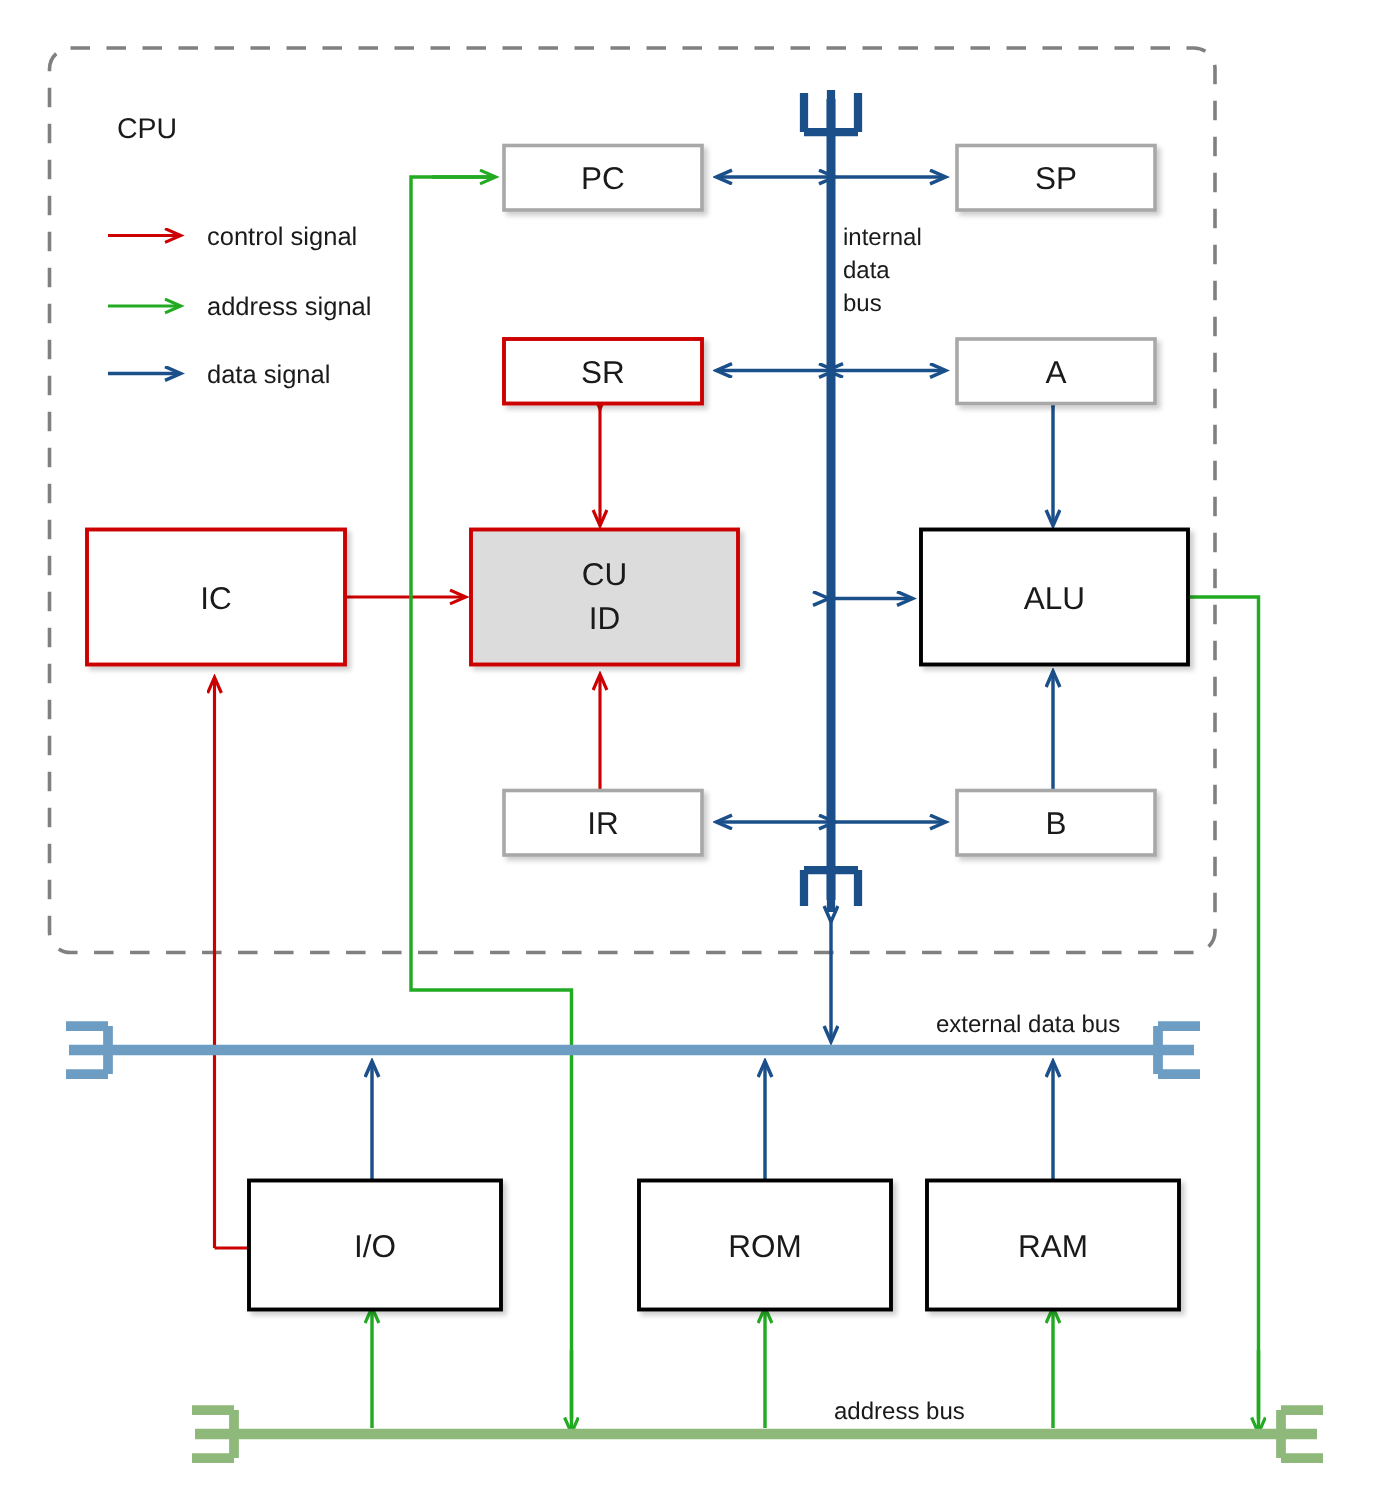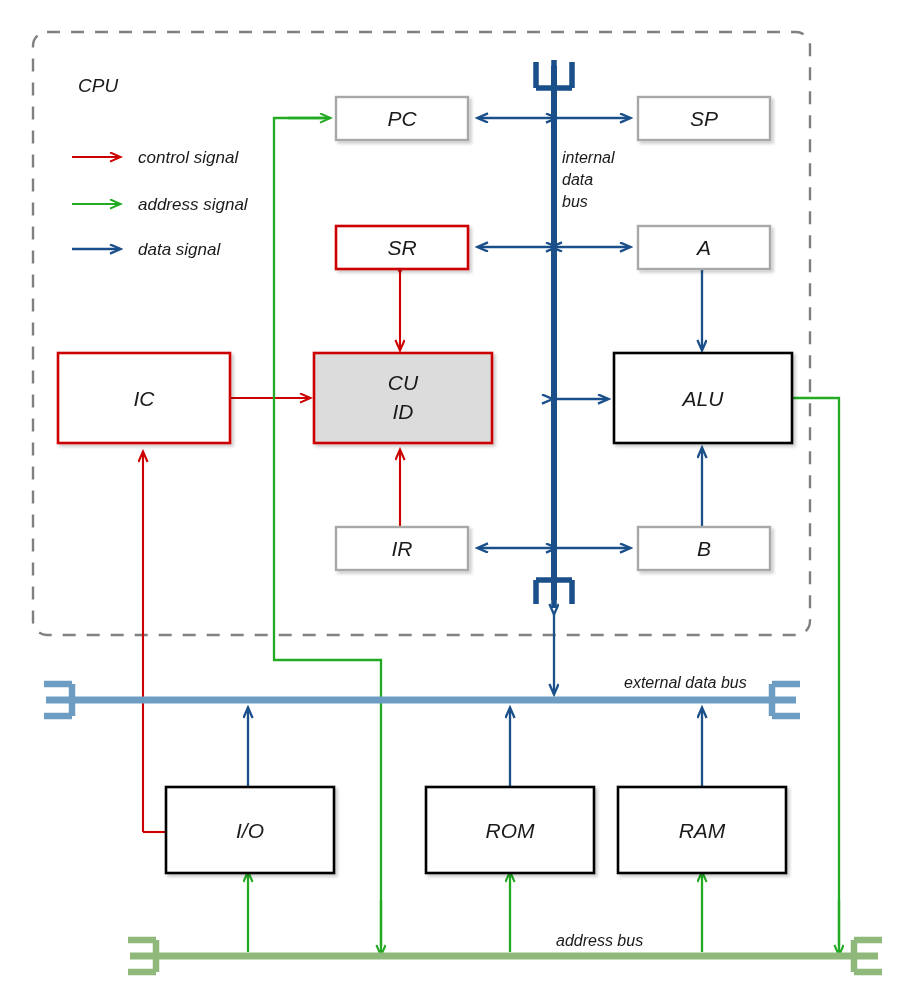--- a/index.html
+++ b/index.html
@@ -1,18 +1,18 @@
 <!DOCTYPE html>
 <html><head>
 <meta charset="utf-8">
 <style>
   html,body{margin:0;padding:0;background:#ffffff;}
   body{width:922px;height:1000px;overflow:hidden;
        font-family:"Liberation Sans","DejaVu Sans",sans-serif;}
-  #stage{position:relative;width:922px;height:1000px;font-style:italic;}
+  #stage{position:relative;width:922px;height:1000px;}
   svg{display:block;}
   .lbl{font-family:"Liberation Sans","DejaVu Sans",sans-serif;fill:#1a1a1a;}
 </style>
 </head>
 <body>
 
 <div id="stage">
 <svg width="922" height="1000" viewBox="0 0 922 1000">
 
   <defs>

